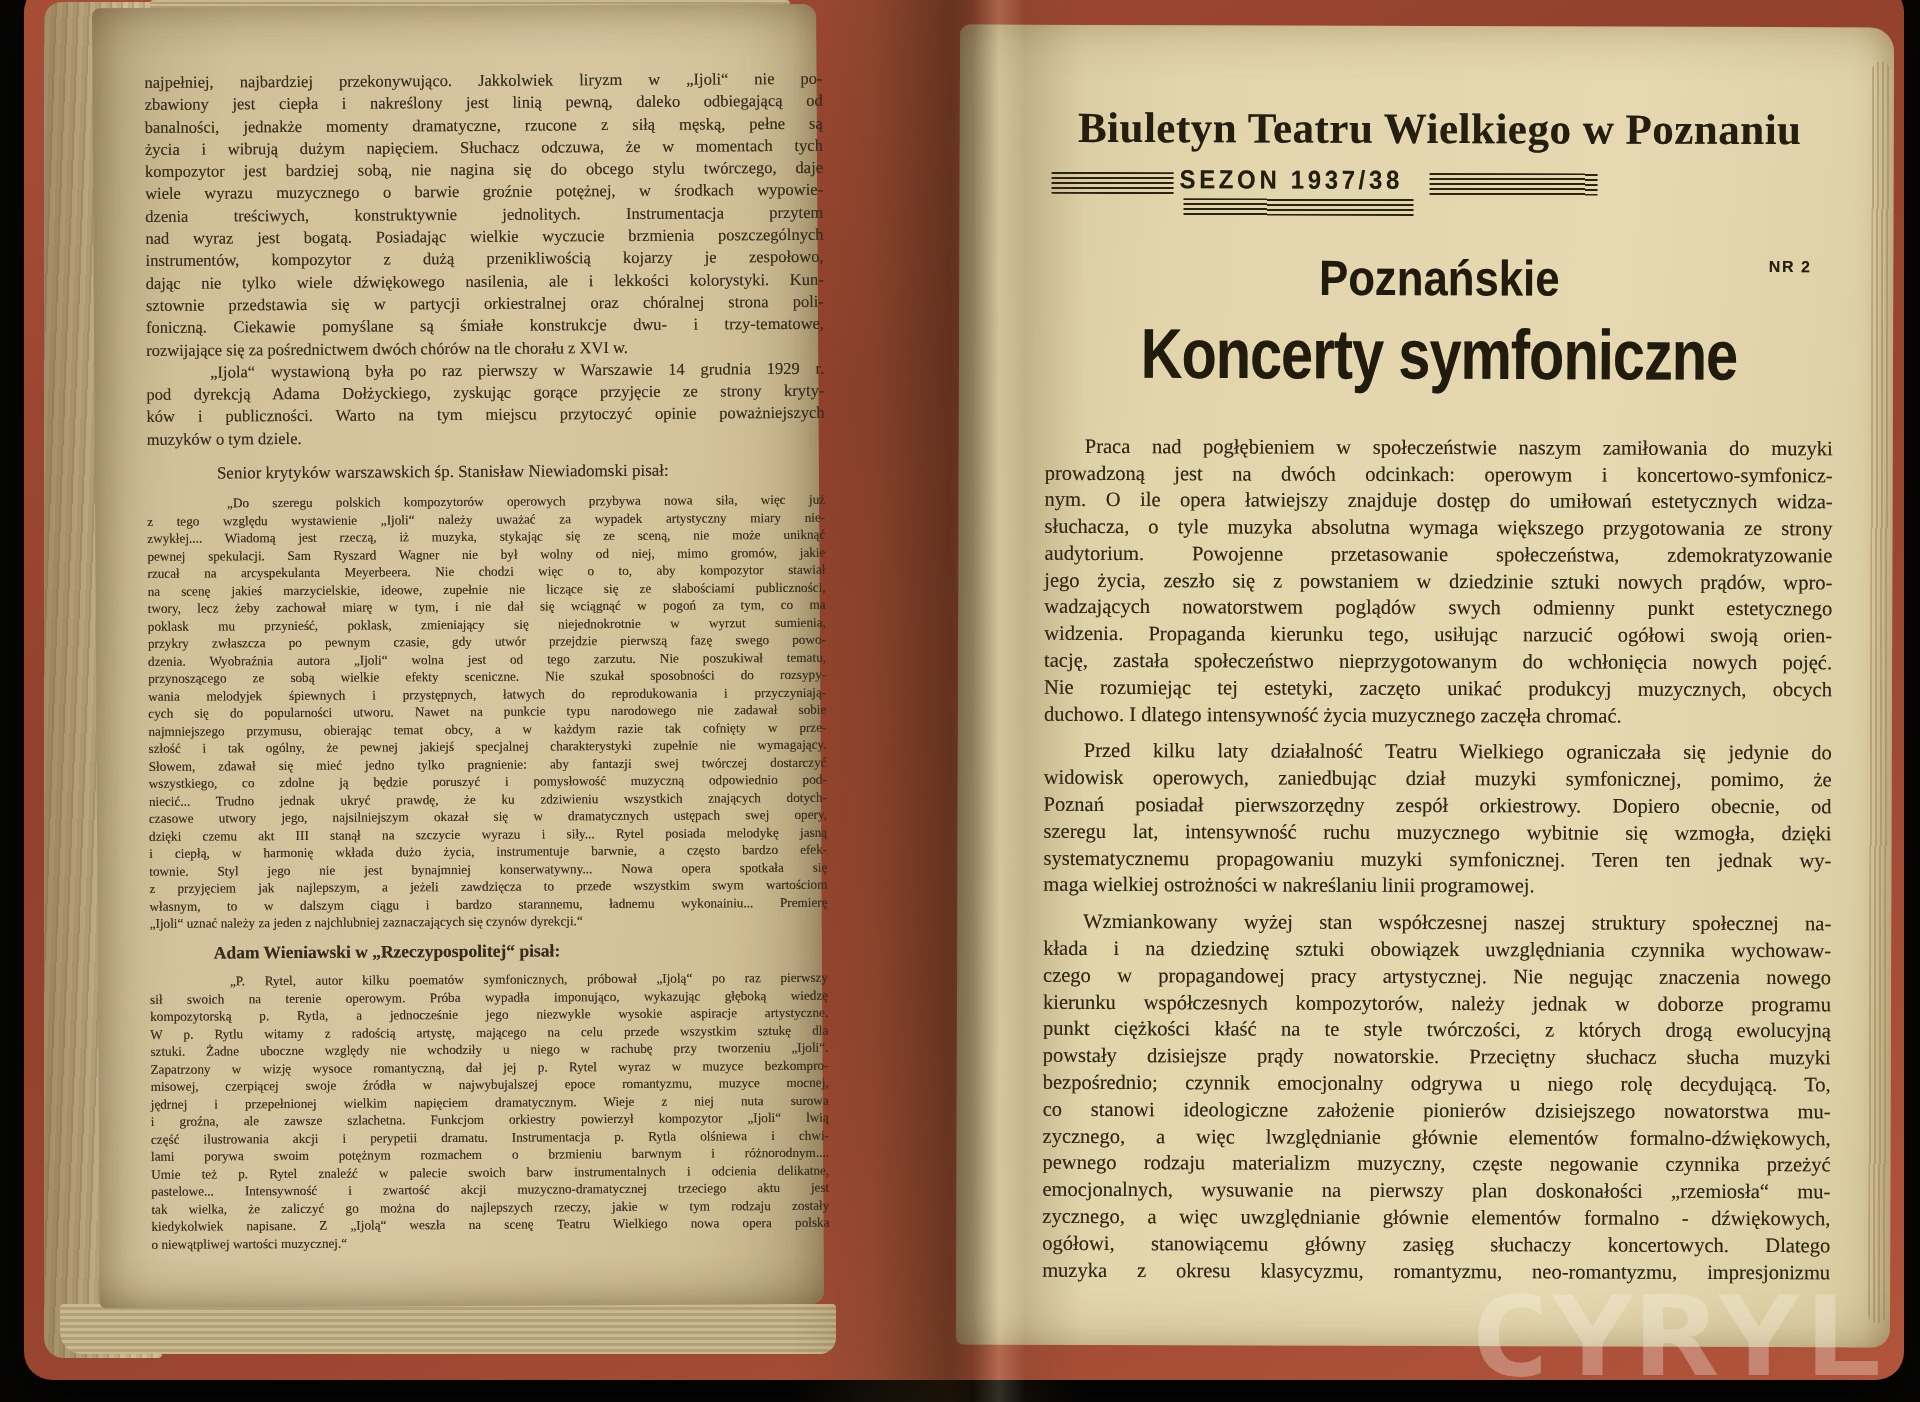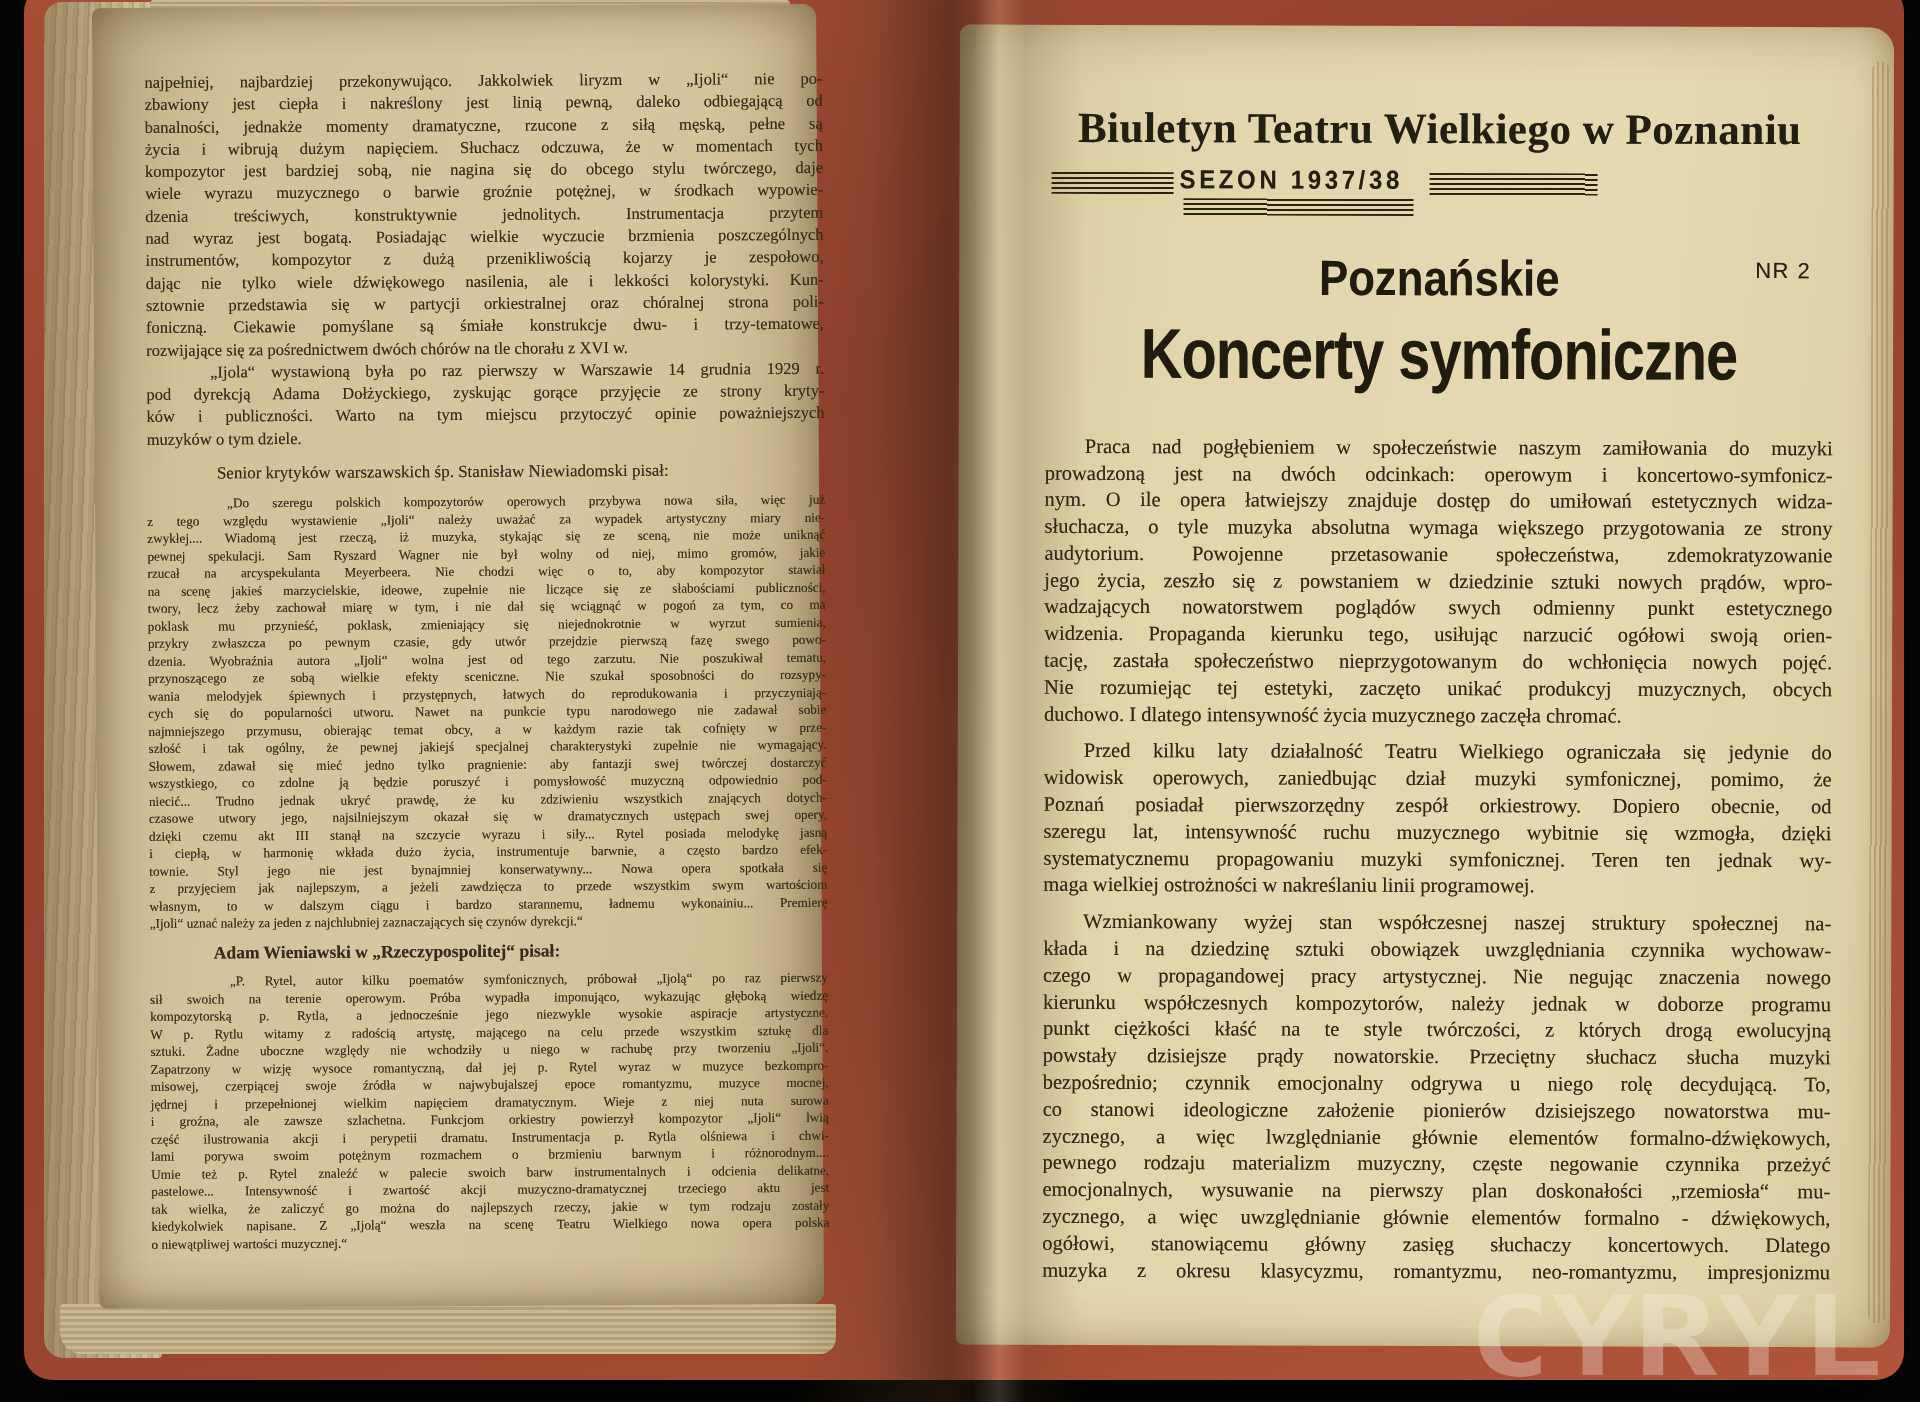--- a/index.html
+++ b/index.html
@@ -67,21 +67,21 @@
          font-size:43px;line-height:1.15;text-align:center;color:#241e10;letter-spacing:.5px;}
   .season-row{position:relative;height:60px;margin-top:12px;}
   .rule5{background:repeating-linear-gradient(to bottom,#2a2312 0 2px,rgba(0,0,0,0) 2px 5px);}
   .sr-left{position:absolute;left:6px;top:8px;width:122px;height:22px;}
   .sr-text{position:absolute;left:134px;top:0;font-family:"Liberation Sans","DejaVu Sans",sans-serif;
          font-weight:bold;font-size:26px;letter-spacing:4px;color:#241e10;
          transform:scaleX(.92);transform-origin:left top;white-space:nowrap;}
   .sr-right{position:absolute;left:384px;top:8px;width:168px;height:22px;}
   .season-under{position:absolute;left:138px;top:34px;width:230px;height:17px;}
   .issue{position:absolute;right:22px;top:92px;font-family:"Liberation Sans","DejaVu Sans",sans-serif;
-         font-weight:normal;font-size:22px;letter-spacing:1.5px;color:#241e10;}
+         font-weight:bold;font-size:16px;letter-spacing:1.5px;color:#241e10;}
   .kicker{margin-top:26px;font-family:"Liberation Sans","DejaVu Sans",sans-serif;font-weight:bold;
          font-size:46px;line-height:1.1;text-align:center;color:#211b0e;
          transform:scale(.95,1.08);transform-origin:center top;}
   .big-title{margin-top:14px;font-family:"Liberation Sans","DejaVu Sans",sans-serif;font-weight:bold;
          font-size:64px;line-height:1.12;text-align:center;color:#211b0e;letter-spacing:-1px;
          transform:scale(.9,1.1);transform-origin:center top;white-space:nowrap;}
   .rp-text{margin-top:46px;font-size:20.5px;line-height:26.8px;}
   .rp-text .para{margin:0 0 10px 0;}
 
   

